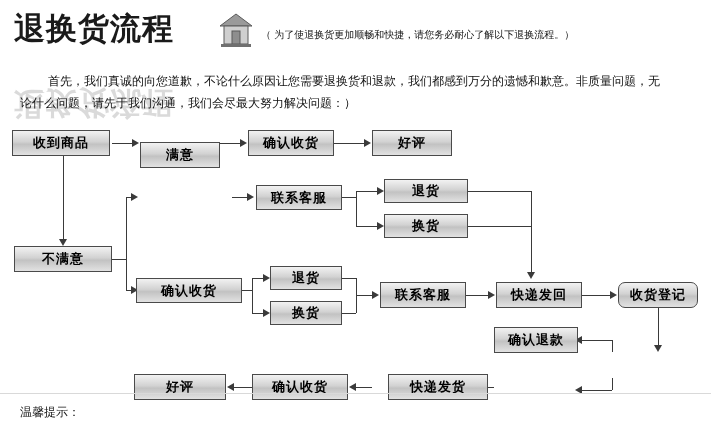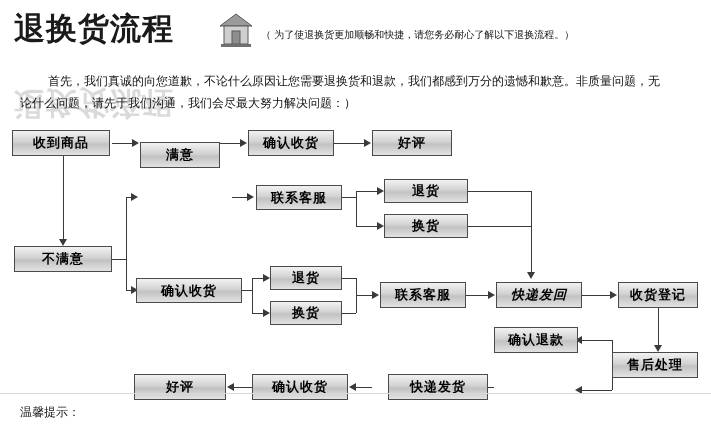--- a/index.html
+++ b/index.html
@@ -174,29 +174,28 @@
   <div class="ln h" style="left:342px;top:313px;width:14px;"></div>
   <div class="ln v" style="left:356px;top:278px;height:35px;"></div>
   <div class="ln h" style="left:356px;top:295px;width:17px;"></div>
   <div class="arrow" style="left:372px;top:291px;"></div>
 
   <div class="box" style="left:380px;top:282px;width:86px;height:26px;">联系客服</div>
 
   <div class="ln h" style="left:466px;top:295px;width:23px;"></div>
   <div class="arrow" style="left:488px;top:291px;"></div>
 
-  <div class="box" style="left:496px;top:282px;width:86px;height:26px;font-style:italic;">快递发回</div>
+  <div class="box" style="left:496px;top:282px;width:86px;height:26px;">快递发回</div>
 
   <div class="ln h" style="left:582px;top:295px;width:29px;"></div>
   <div class="arrow" style="left:610px;top:291px;"></div>
-  <div class="box" style="left:618px;top:282px;width:80px;height:26px;">收货登记</div>
+  <div class="box" style="left:618px;top:282px;width:80px;height:26px;border-radius:7px;">收货登记</div>
 
   <div class="ln v" style="left:658px;top:308px;height:38px;"></div>
   <div class="arrow-d" style="left:654px;top:345px;"></div>
-  <div class="box" style="left:612px;top:352px;width:86px;height:26px;">售后处理</div>
 
   <div class="ln h" style="left:578px;top:340px;width:34px;"></div>
   <div class="ln v" style="left:612px;top:340px;height:12px;"></div>
   <div class="arrow-l" style="left:575px;top:336px;"></div>
   <div class="box" style="left:494px;top:327px;width:84px;height:26px;">确认退款</div>
 
   <div class="ln h" style="left:578px;top:390px;width:34px;"></div>
   <div class="ln v" style="left:612px;top:378px;height:12px;"></div>
   <div class="arrow-l" style="left:575px;top:386px;"></div>
 

